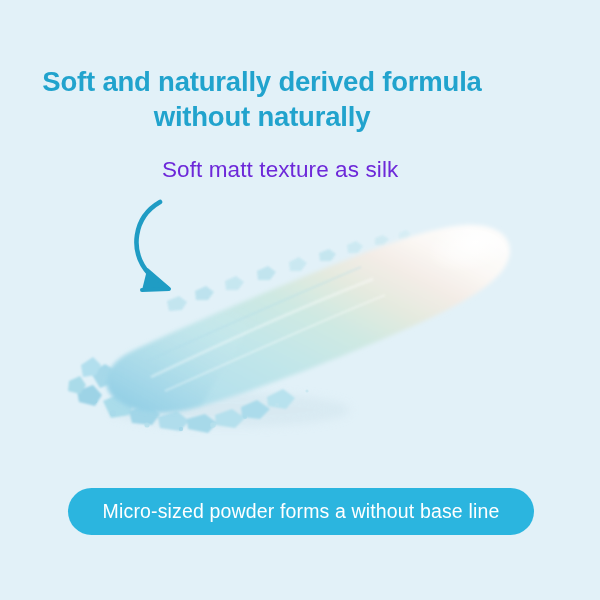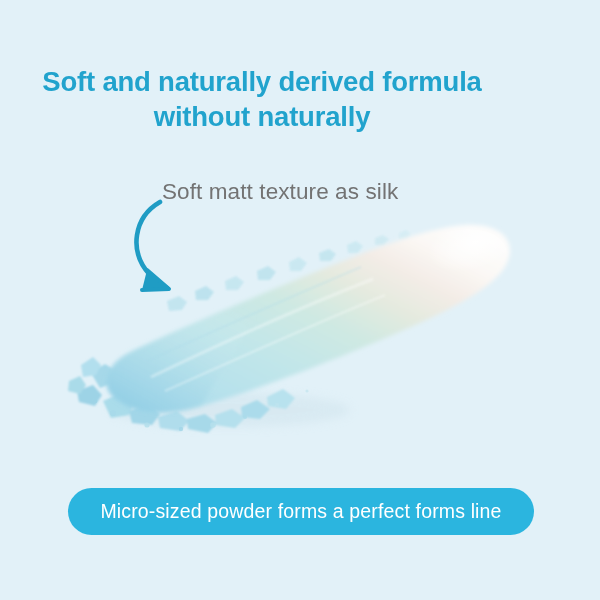--- a/index.html
+++ b/index.html
@@ -36,22 +36,22 @@
     letter-spacing: -0.2px;
   }
   .headline .ln {
     display: block;
   }
 
   
   .subtitle {
     position: absolute;
     left: 162px;
-    top: 178px;
-    color: #737373;
+    top: 156px;
+    color: #6d28d9;
     font-family: "Liberation Sans", sans-serif;
     font-weight: normal;
     font-size: 22.5px;
     line-height: 28px;
     letter-spacing: 0.1px;
     white-space: nowrap;
   }
 
   
   .arrow-wrap {
@@ -216,16 +216,16 @@
         <circle cx="158" cy="220" r="2.8" fill="#b7e1ed"></circle>
         <circle cx="190" cy="212" r="2.1" fill="#aadbea"></circle>
         <circle cx="40" cy="196" r="2.4" fill="#9ed4e6"></circle>
         <circle cx="222" cy="200" r="1.9" fill="#bfe4ef"></circle>
         <circle cx="252" cy="186" r="1.6" fill="#c6e7f0"></circle>
       </g>
     </svg>
   </div>
 
   <div class="pill">
-    <span class="pill-label">Micro-sized powder forms a perfect forms line</span>
+    <span class="pill-label">Micro-sized powder forms a without base line</span>
   </div>
 
 </div>
 
 </body></html>

